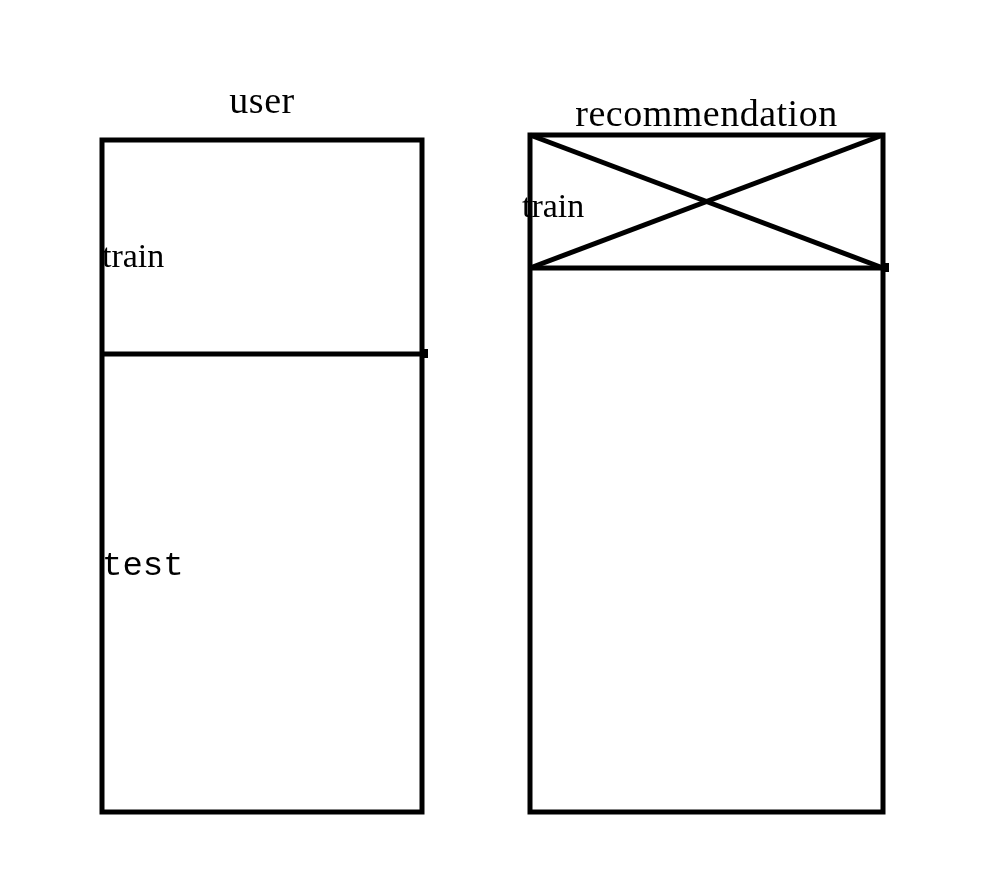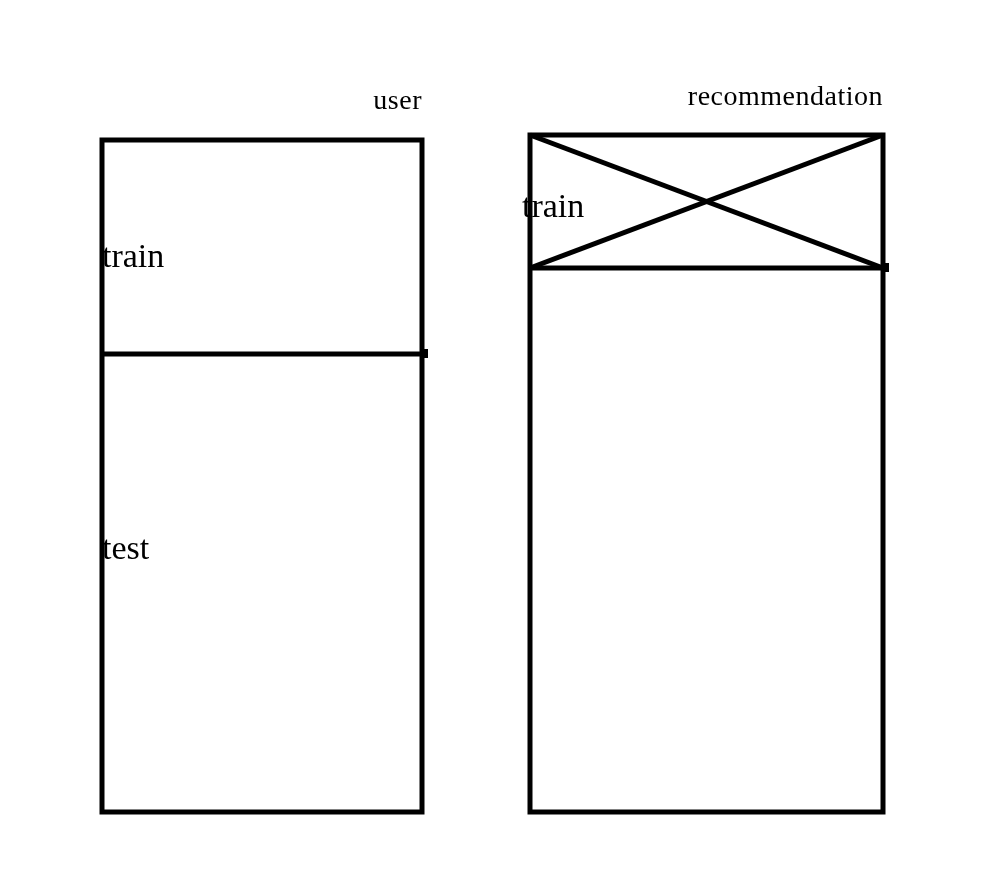--- a/index.html
+++ b/index.html
@@ -21,37 +21,37 @@
     position: absolute;
     left: 0;
     top: 0;
     width: 988px;
     height: 896px;
   }
 
   .panel-title {
     position: absolute;
     font-family: "Liberation Serif", "DejaVu Serif", serif;
-    font-size: 28px;
+    font-size: 38px;
     line-height: 40px;
     color: #000000;
     white-space: nowrap;
-    text-align: right;
+    text-align: center;
     letter-spacing: 0.5px;
   }
 
   #user-title {
     left: 102px;
     top: 80px;
     width: 320px;
   }
 
   #recommendation-title {
     left: 530px;
-    top: 76px;
+    top: 93px;
     width: 353px;
   }
 
   .section-label {
     position: absolute;
     font-family: "Liberation Serif", "DejaVu Serif", serif;
     font-size: 34px;
     line-height: 40px;
     color: #000000;
     white-space: nowrap;
@@ -59,22 +59,23 @@
   }
 
   #user-train-label {
     left: 102px;
     top: 236px;
     width: 320px;
   }
 
   #user-test-label {
     left: 102px;
-    top: 528px;
+    top: 546px;
     width: 320px;
+    font-family: Liberation Mono, monospace;
   }
 
   #rec-train-label {
     left: 522px;
     top: 186px;
     width: 353px;
   }
 </style>
 </head>
 <body>

